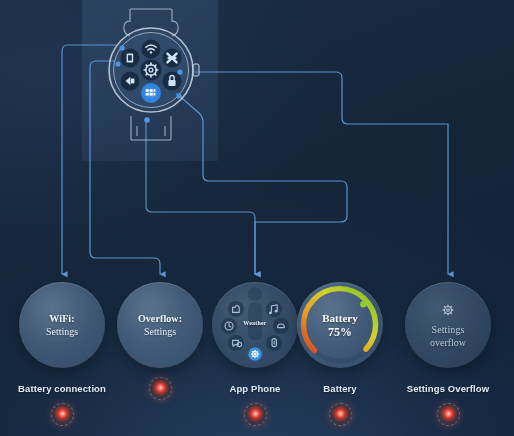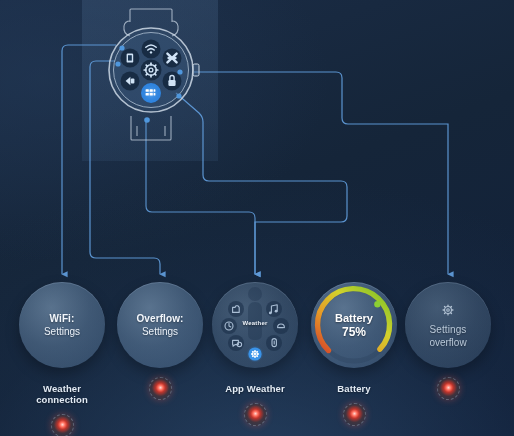--- a/index.html
+++ b/index.html
@@ -30,20 +30,21 @@
 
   
   .cards{position:absolute;left:0;top:282px;width:514px;height:154px;}
   .card{position:absolute;top:0;width:88px;text-align:center;}
   .bubble{
     position:relative;width:86px;height:86px;border-radius:50%;
     background:radial-gradient(circle at 38% 30%, rgba(130,160,190,.62) 0%, rgba(104,136,170,.50) 48%, rgba(84,116,152,.42) 100%);
     box-shadow:0 6px 14px rgba(0,0,0,.28), inset 0 1px 0 rgba(210,230,255,.16);
     display:flex;flex-direction:column;align-items:center;justify-content:center;
     margin:0 auto;
+    font-family:Liberation Serif, serif;
   }
   .bubble.dim{
     background:radial-gradient(circle at 38% 30%, rgba(112,140,168,.50) 0%, rgba(92,120,150,.40) 50%, rgba(76,104,134,.33) 100%);
   }
   .bub-l1{font-size:10px;font-weight:bold;color:#f2f6fb;line-height:13px;letter-spacing:.1px;
           text-shadow:0 1px 2px rgba(0,0,0,.35);}
   .bub-l2{font-size:10px;color:#eaf0f7;line-height:13px;text-shadow:0 1px 2px rgba(0,0,0,.35);}
   .bub-l1.soft,.bub-l2.soft{color:#b9c8d8;font-weight:normal;}
   .caption{margin-top:15px;font-size:9.5px;color:#e3ebf4;font-weight:bold;letter-spacing:.1px;
            text-shadow:0 1px 2px rgba(0,0,0,.4);}
@@ -199,21 +200,21 @@
     </g>
   </svg>
 
   <div class="cards">
 
     <div class="card" style="left:18px">
       <div class="bubble">
         <div class="bub-l1">WiFi:</div>
         <div class="bub-l2">Settings</div>
       </div>
-      <div class="caption">Weather connection</div>
+      <div class="caption">Battery connection</div>
       <div class="dot-wrap">
           <div class="reddot"></div>
         </div>
     </div>
 
     <div class="card" style="left:116px">
       <div class="bubble">
         <div class="bub-l1">Overflow:</div>
         <div class="bub-l2">Settings</div>
       </div>
@@ -253,27 +254,27 @@
           <g stroke="#ffffff" fill="none" stroke-width="1.1">
             <circle cx="43" cy="72" r="2.5"></circle>
             <circle cx="43" cy="72" r=".9"></circle>
             <path d="M43,68 L43,69 M43,75 L43,76 M39,72 L40,72 M46,72 L47,72
                      M40.2,69.2 L40.9,69.9 M45.1,74.1 L45.8,74.8
                      M45.8,69.2 L45.1,69.9 M40.9,74.1 L40.2,74.8" stroke-width="1.3"></path>
           </g>
         </svg>
         <div class="drawer-label">Weather</div>
       </div>
-      <div class="caption">App Weather</div>
-      <div class="dot-wrap">
-          <div class="reddot"></div>
-        </div>
-    </div>
-
-    <div class="card" style="left:310px">
+      <div class="caption">App Phone</div>
+      <div class="dot-wrap">
+          <div class="reddot"></div>
+        </div>
+    </div>
+
+    <div class="card" style="left:296px">
       <div class="bubble">
         <svg class="batt-ring" viewBox="0 0 86 86">
           <circle cx="43" cy="43" r="36" fill="none" stroke="rgba(30,50,75,.20)" stroke-width="5"></circle>
           <path d="M17.5,68.5 A36,36 0 1 1 68.9,67.2" fill="none" stroke="url(#battgrad)" stroke-width="5.4" stroke-linecap="round"></path>
           <circle cx="66.4" cy="22.2" r="3.2" fill="#8bce33"></circle>
         </svg>
         <div class="batt-text">
           <div class="t1">Battery</div>
           <div class="t2">75%</div>
         </div>
@@ -291,19 +292,20 @@
             <circle cx="12" cy="12" r="4.6"></circle>
             <circle cx="12" cy="12" r="1.7"></circle>
             <path d="M12,5.4 L12,7 M12,17 L12,18.6 M5.4,12 L7,12 M17,12 L18.6,12
                      M7.3,7.3 L8.4,8.4 M15.6,15.6 L16.7,16.7
                      M16.7,7.3 L15.6,8.4 M8.4,15.6 L7.3,16.7" stroke-width="1.7"></path>
           </g>
         </svg>
         <div class="bub-l1 soft">Settings</div>
         <div class="bub-l2 soft">overflow</div>
       </div>
+      <div class="caption">Settings Overflow</div>
       <div class="dot-wrap">
           <div class="reddot"></div>
         </div>
     </div>
 
   </div>
 </div>
 
 </body></html>

